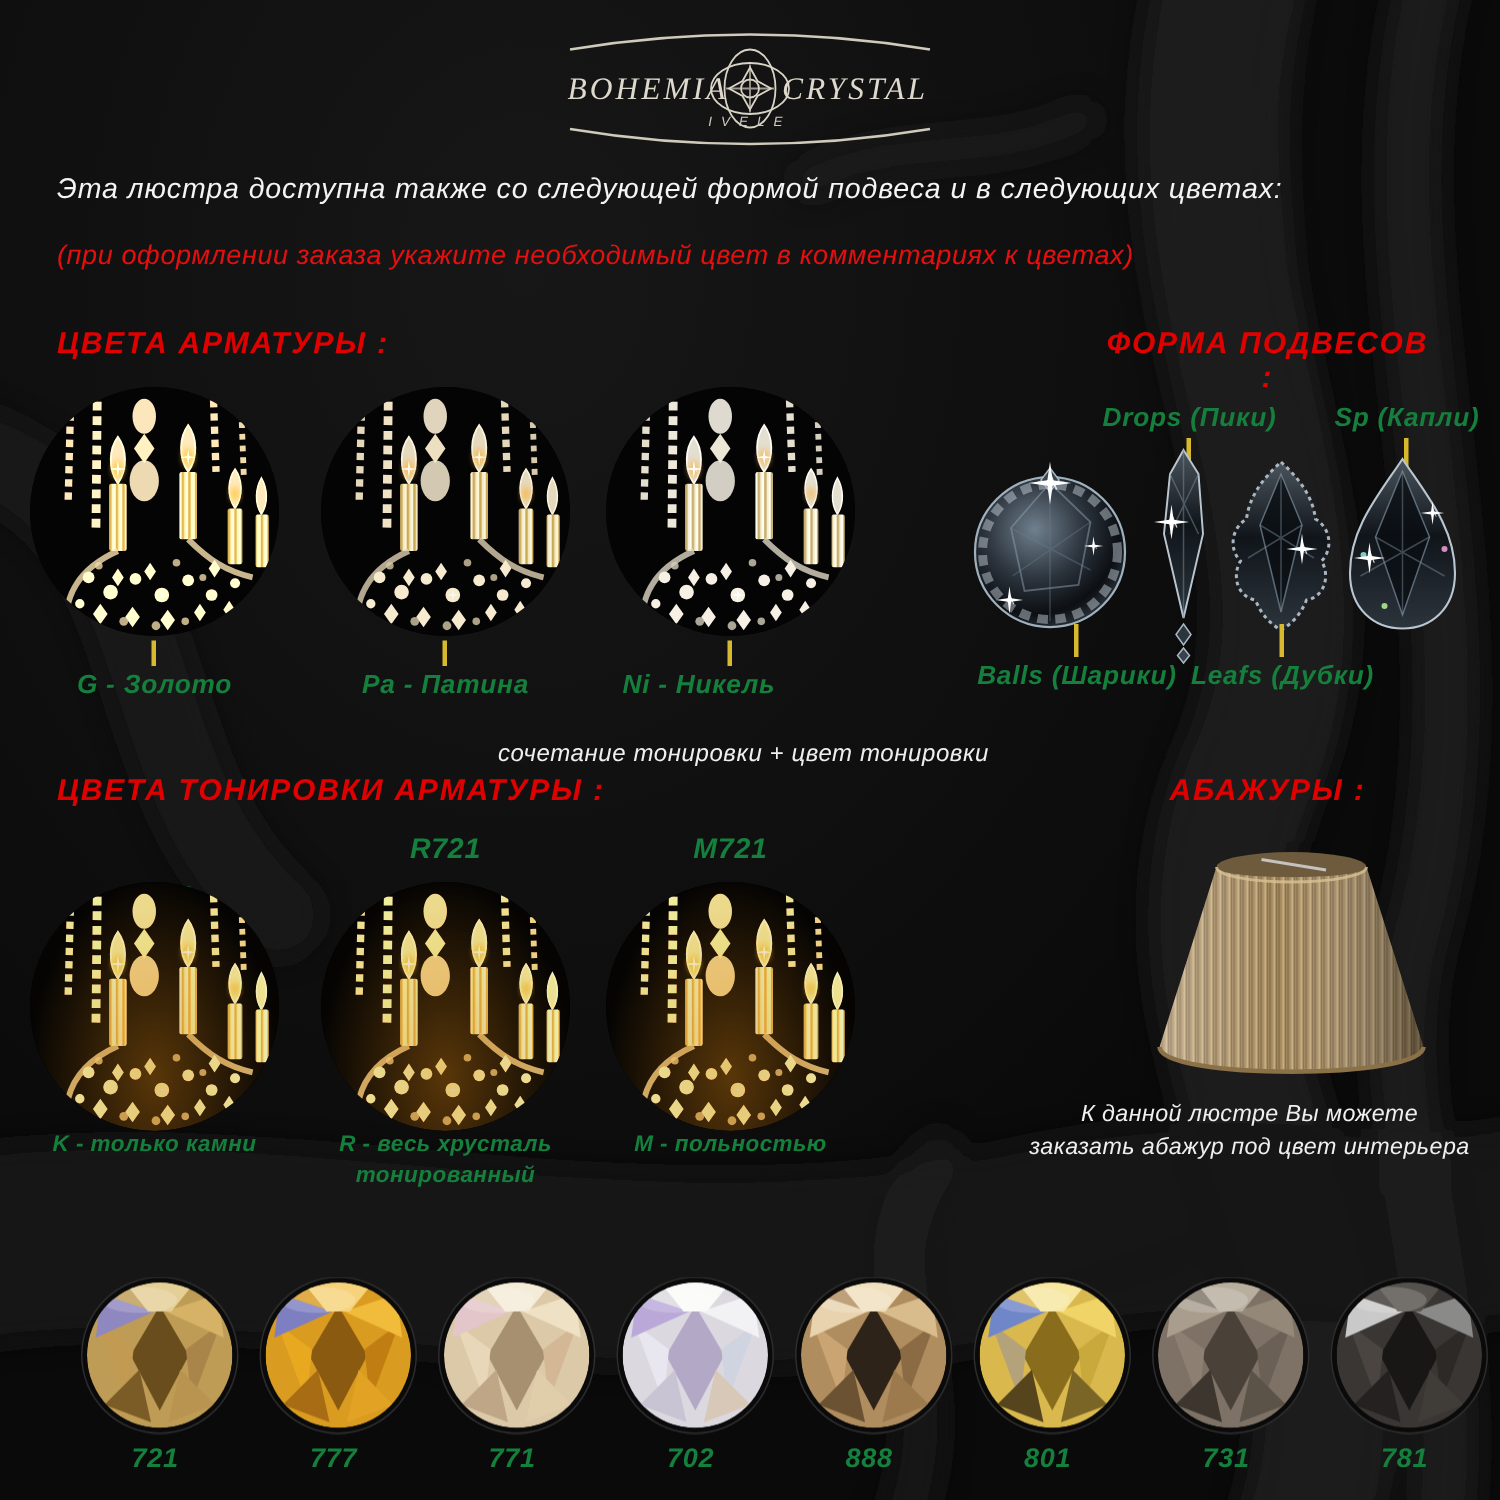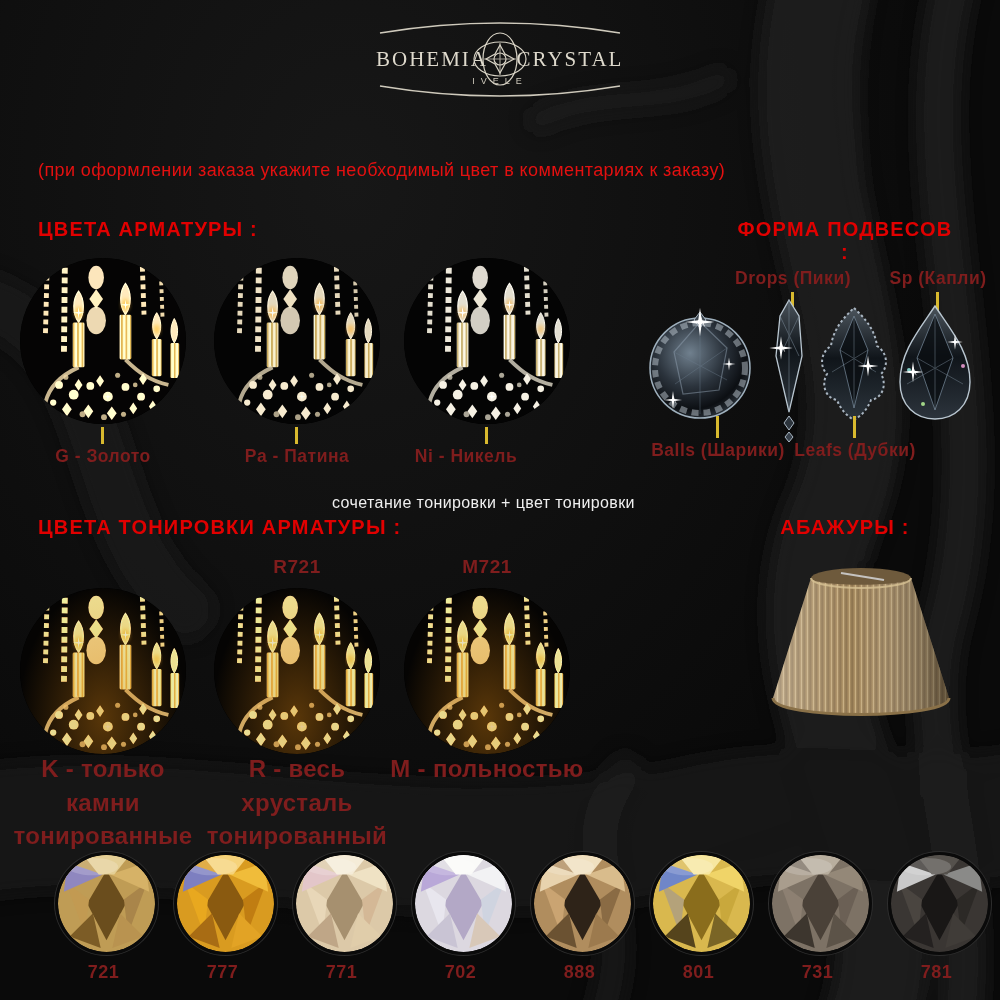--- a/index.html
+++ b/index.html
@@ -1,43 +1,43 @@
 <!DOCTYPE html>
 <html><head>
 <meta charset="utf-8">
 <style>
   html,body{margin:0;padding:0;}
   body{width:1000px;height:1000px;overflow:hidden;
        background:radial-gradient(ellipse at 35% 18%, #171717, #0a0a0a 65%);
        font-family:"Liberation Sans", sans-serif;}
   .stage{position:relative;width:1000px;height:1000px;}
-  .abs{position:absolute;}
+  .abs{position:absolute;font-style:italic;}
   .bg{position:absolute;left:0;top:0;z-index:0;}
   .fg{z-index:2;}
   .red-title{color:#e10000;font-weight:700;font-size:20px;letter-spacing:1.2px;}
-  .gold{color:#7f1d1d;font-weight:700;}
+  .gold{color:#15803d;font-weight:700;}
   .center{text-align:center;}
   .headline{font-size:19px;letter-spacing:.6px;color:#f4f4f4;}
   .note{font-size:18px;letter-spacing:.4px;color:#e41010;}
   .subtitle{font-size:16px;color:#efefef;letter-spacing:.4px;}
   .caption{font-size:15.5px;color:#efefef;letter-spacing:.3px;line-height:1.45;}
   .photo-circle{position:absolute;width:166px;height:166px;border-radius:50%;
                 background:#000;overflow:hidden;}
   .photo-circle svg{display:block;width:100%;height:100%;}
   .arm-g  svg{filter:sepia(.38) saturate(1.35) brightness(1.02);}
   .arm-pa svg{filter:sepia(.22) saturate(1.05) brightness(.97);}
   .arm-ni svg{filter:saturate(.7) brightness(1.04);}
   .tinted svg{filter:sepia(.68) saturate(1.9) brightness(.93);}
   .amber-glow{position:absolute;left:0;top:0;right:0;bottom:0;border-radius:50%;
               background:radial-gradient(ellipse at 50% 78%, rgba(214,130,18,.40), rgba(214,130,18,0) 72%);
               pointer-events:none;}
   .tick{position:absolute;width:3px;background:#d8b92e;}
   .circle-label{font-size:17.5px;letter-spacing:.5px;}
   .code-label{font-size:19px;letter-spacing:.5px;}
-  .desc{font-size:24px;line-height:1.4;letter-spacing:.3px;}
+  .desc{font-size:15px;line-height:1.4;letter-spacing:.3px;}
   .swatch{position:absolute;width:97px;height:97px;border-radius:50%;overflow:hidden;
           border:3px solid #0a0a0a;box-shadow:0 0 0 1px #2e2e2e;background:#111;}
   .swatch svg{display:block;width:100%;height:100%;}
   .num-label{font-size:18px;letter-spacing:.5px;}
   .logo-wrap{left:370px;top:20px;width:260px;height:80px;}
 </style>
 </head>
 <body>
 <div class="stage">
 
@@ -161,21 +161,22 @@
       <circle r="6"></circle>
       <path d="M0,-14 L5,-5 L14,0 L5,5 L0,14 L-5,5 L-14,0 L-5,-5 Z"></path>
       <path d="M0,-16 L0,16 M-16,0 L16,0" opacity=".7"></path>
     </g>
     <text x="62" y="46" text-anchor="middle" font-family="Liberation Serif, serif" font-size="21" letter-spacing="2" fill="#ded9cc">BOHEMIA</text>
     <text x="200" y="46" text-anchor="middle" font-family="Liberation Serif, serif" font-size="21" letter-spacing="2" fill="#ded9cc">CRYSTAL</text>
     <text x="130" y="64" text-anchor="middle" font-family="Liberation Sans, sans-serif" font-size="9" letter-spacing="6" fill="#cfcabc">IVELE</text>
   </svg>
 </div>
 
-<div class="abs fg note" style="left:38px;top:160px;width:930px;">(при оформлении заказа укажите необходимый цвет в комментариях к заказу)</div>
+<div class="abs fg headline" style="left:38px;top:116px;width:930px;">Эта люстра доступна также со следующей формой подвеса и в следующих цветах:</div>
+<div class="abs fg note" style="left:38px;top:160px;width:930px;">(при оформлении заказа укажите необходимый цвет в комментариях к цветах)</div>
 
 <div class="abs fg red-title" style="left:38px;top:218px;">ЦВЕТА АРМАТУРЫ :</div>
 
 <div class="photo-circle fg arm-g" style="left:20px;top:258px;">
   <svg viewBox="0 0 170 170">
         <use href="#chand"></use>
       </svg>
 </div>
 <div class="photo-circle fg arm-pa" style="left:214px;top:258px;">
   <svg viewBox="0 0 170 170">
@@ -274,21 +275,20 @@
 </div>
 <div class="photo-circle fg tinted" style="left:404px;top:588px;">
   <svg viewBox="0 0 170 170">
         <use href="#chand"></use>
       </svg>
       <div class="amber-glow"></div>
 </div>
 
 <div class="abs fg gold center desc" style="left:3px;top:752px;width:200px;">
   <div>K - только камни</div>
-  <div>тонированные</div>
 </div>
 <div class="abs fg gold center desc" style="left:197px;top:752px;width:200px;">
   <div>R - весь хрусталь</div>
   <div>тонированный</div>
 </div>
 <div class="abs fg gold center desc" style="left:387px;top:752px;width:200px;">
   <div>M - польностью</div>
 </div>
 
 <div class="abs fg red-title center" style="left:745px;top:516px;width:200px;">АБАЖУРЫ :</div>
@@ -297,20 +297,24 @@
   <svg width="186" height="182" viewBox="0 0 186 182">
     <ellipse cx="93" cy="28" rx="50" ry="10" fill="#6e5a3c"></ellipse>
     <path d="M73,23 L116,30" stroke="#cfcfcf" stroke-width="2" opacity=".9"></path>
     <path d="M43,28 L5,148 C5,170 181,170 181,148 L143,28 C143,37 43,37 43,28 Z" fill="url(#shadeTex)"></path>
     <path d="M43,28 L5,148 C5,170 181,170 181,148 L143,28 C143,37 43,37 43,28 Z" fill="url(#shadeShade)"></path>
     <path d="M43,28 A50,10 0 0 0 143,28" stroke="#d7c293" stroke-width="2" fill="none" opacity=".8"></path>
     <path d="M5,148 C5,170 181,170 181,148" stroke="#8a7148" stroke-width="3" fill="none"></path>
   </svg>
 </div>
 
+<div class="abs fg caption center" style="left:668px;top:732px;width:330px;">
+  <div>К данной люстре Вы можете</div>
+  <div>заказать абажур под цвет интерьера</div>
+</div>
 
 <div class="swatch fg" style="left:55px;top:852px;">
       <svg viewBox="0 0 100 100">
         <defs>
           <clipPath id="cp0">
             <circle cx="50" cy="50" r="50"></circle>
           </clipPath>
         </defs>
         <circle cx="50" cy="50" r="50" fill="#bf9c55"></circle>
         <g clip-path="url(#cp0)">

